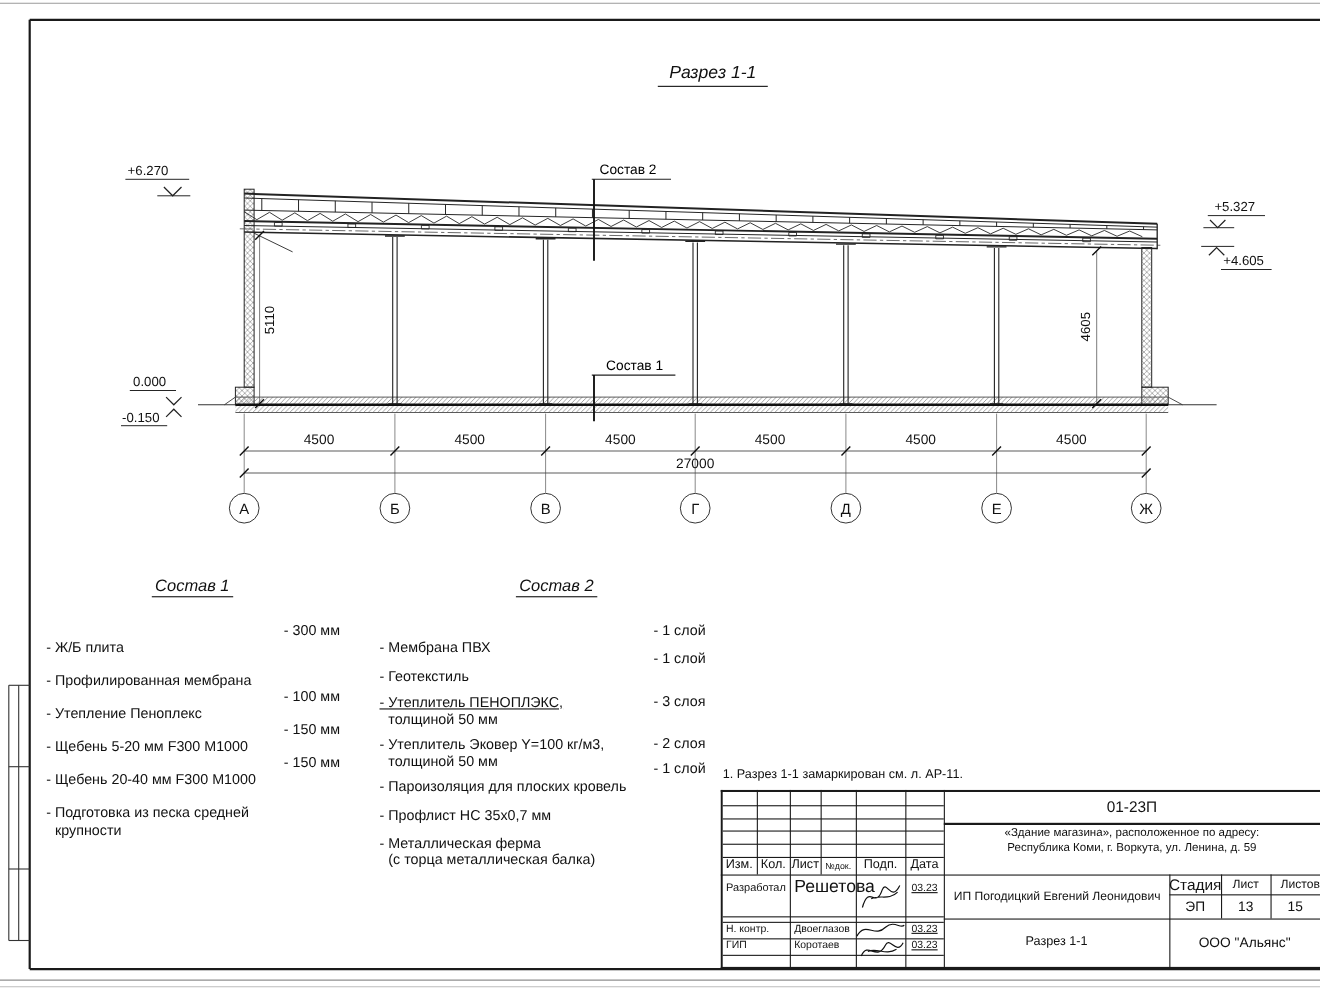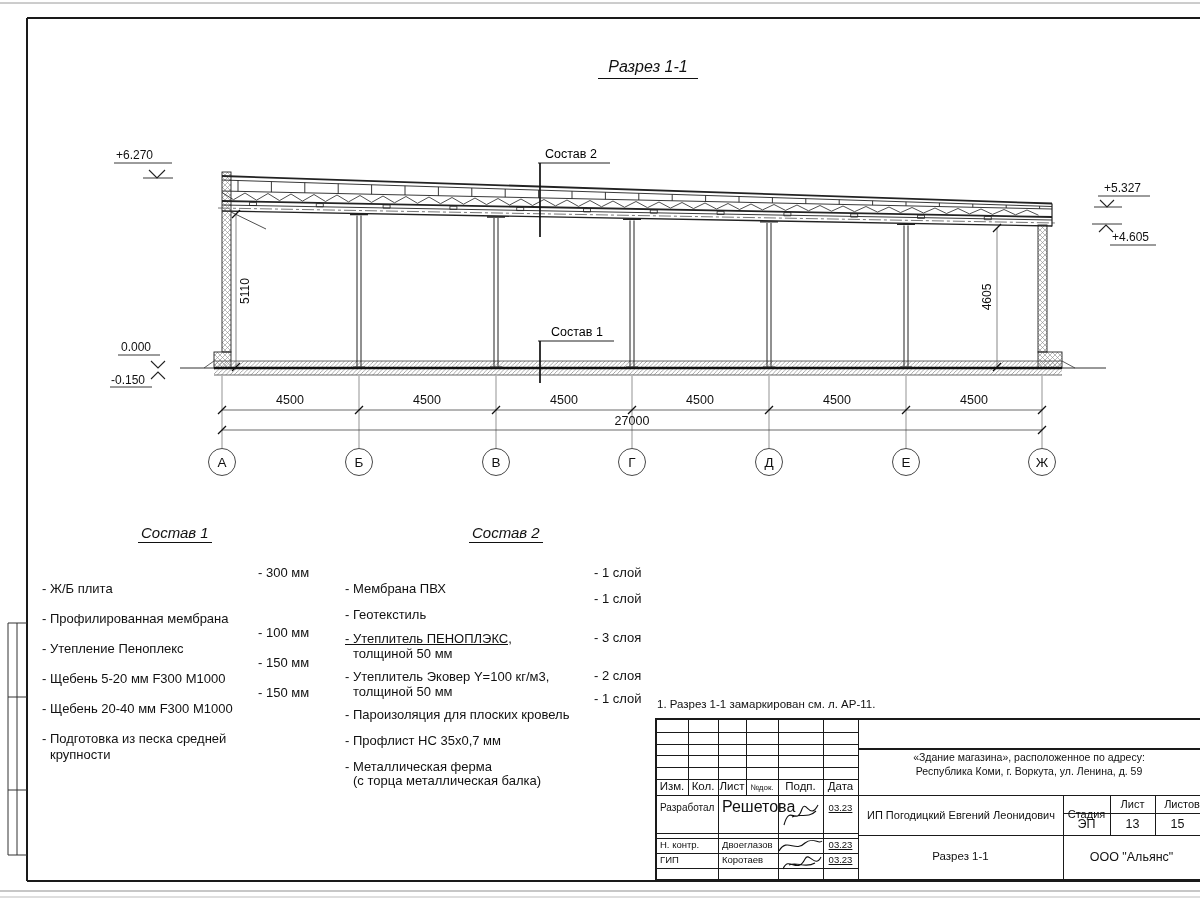--- a/index.html
+++ b/index.html
@@ -252,20 +252,21 @@
   <div class="vl" style="left:33px;top:0;height:77px;"></div>
   <div class="vl" style="left:63px;top:0;height:163px;"></div>
   <div class="vl" style="left:91px;top:0;height:77px;"></div>
   <div class="vl" style="left:123px;top:0;height:163px;"></div>
   <div class="vl" style="left:168px;top:0;height:163px;"></div>
   <div class="vl" style="left:203px;top:0;height:163px;"></div>
   <div class="vl" style="left:408px;top:77px;height:86px;"></div>
   <div class="vl" style="left:455px;top:77px;height:40px;"></div>
   <div class="vl" style="left:500px;top:77px;height:40px;"></div>
 
+  <div class="cell" style="left:203px;top:2px;width:342px;height:26px;font-size:14px;">01-23П</div>
   <div class="cell" style="left:206px;top:33px;width:336px;height:13px;font-size:10.5px;">«Здание магазина», расположенное по адресу:</div>
   <div class="cell" style="left:206px;top:47px;width:336px;height:13px;font-size:10.5px;">Республика Коми, г. Воркута, ул. Ленина, д. 59</div>
 
   <div class="cell" style="left:1px;top:62px;width:32px;height:14px;font-size:11.5px;">Изм.</div>
   <div class="cell" style="left:33px;top:62px;width:30px;height:14px;font-size:11.5px;">Кол.</div>
   <div class="cell" style="left:63px;top:62px;width:28px;height:14px;font-size:11.5px;">Лист</div>
   <div class="cell" style="left:91px;top:63px;width:32px;height:13px;font-size:8px;">№док.</div>
   <div class="cell" style="left:123px;top:62px;width:45px;height:14px;font-size:11.5px;">Подп.</div>
   <div class="cell" style="left:168px;top:62px;width:35px;height:14px;font-size:11.5px;">Дата</div>
 
@@ -285,20 +286,20 @@
     <path d="M4,28 C10,6 16,30 22,12 C26,2 30,24 38,8 M12,20 C20,16 28,22 36,14" stroke="#111" stroke-width="1.1" fill="none"></path>
   </svg>
   <svg class="abs" style="left:120px;top:117px;" width="50" height="44" viewBox="0 0 50 44">
     <path d="M4,16 C12,2 20,18 30,8 C38,1 44,10 47,6" stroke="#111" stroke-width="1.1" fill="none"></path>
     <path d="M8,34 C14,20 22,40 30,24 C34,16 40,34 46,22 M14,30 C22,26 30,34 40,28" stroke="#111" stroke-width="1.1" fill="none"></path>
   </svg>
 
   <div class="cell" style="left:206px;top:77px;width:200px;height:40px;font-size:11px;">ИП Погодицкий Евгений Леонидович</div>
   <div class="cell" style="left:203px;top:117px;width:205px;height:44px;font-size:11.5px;">Разрез 1-1</div>
 
-  <div class="cell" style="left:408px;top:88px;width:47px;height:16px;font-size:11px;">Стадия</div>
+  <div class="cell" style="left:408px;top:78px;width:47px;height:16px;font-size:14px;">Стадия</div>
   <div class="cell" style="left:455px;top:78px;width:45px;height:16px;font-size:11px;">Лист</div>
   <div class="cell" style="left:500px;top:78px;width:54px;height:16px;font-size:11px;">Листов</div>
   <div class="cell" style="left:408px;top:95px;width:47px;height:22px;font-size:12.5px;">ЭП</div>
   <div class="cell" style="left:455px;top:95px;width:45px;height:22px;font-size:12.5px;">13</div>
   <div class="cell" style="left:500px;top:95px;width:45px;height:22px;font-size:12.5px;">15</div>
   <div class="cell" style="left:408px;top:117px;width:137px;height:44px;font-size:12.5px;">ООО "Альянс"</div>
 </div>
 
 </body></html>

